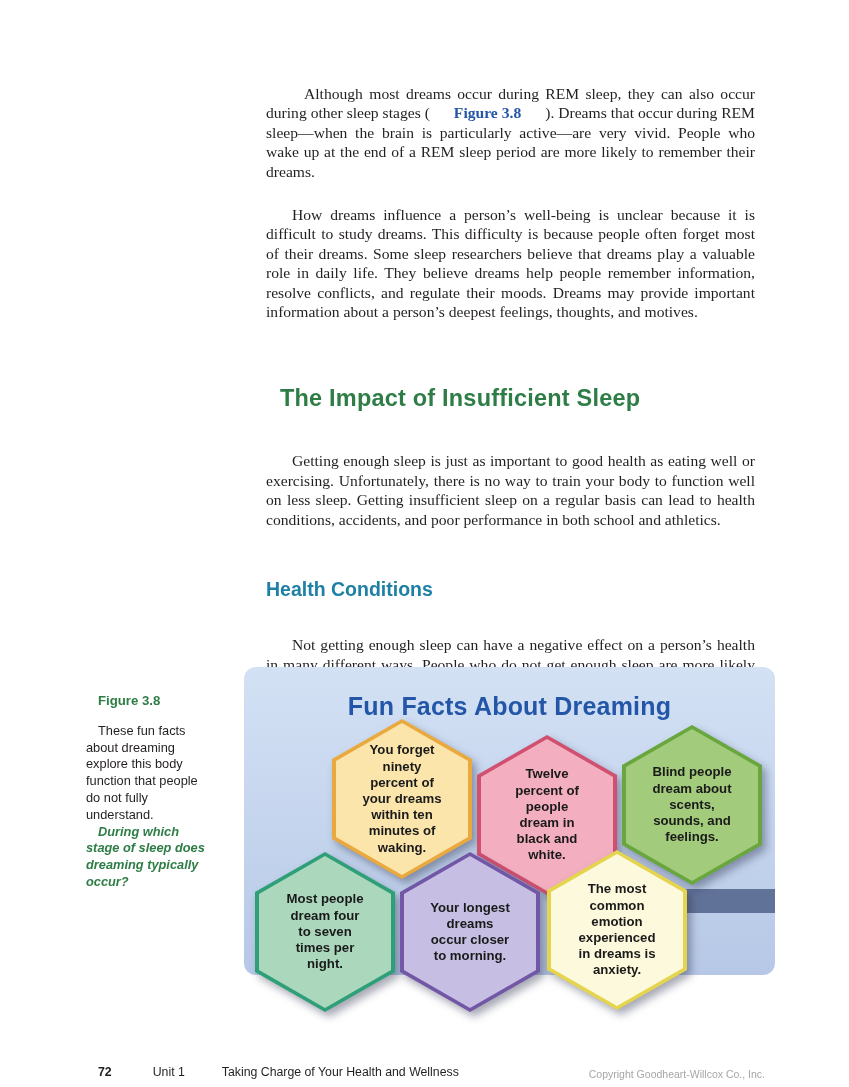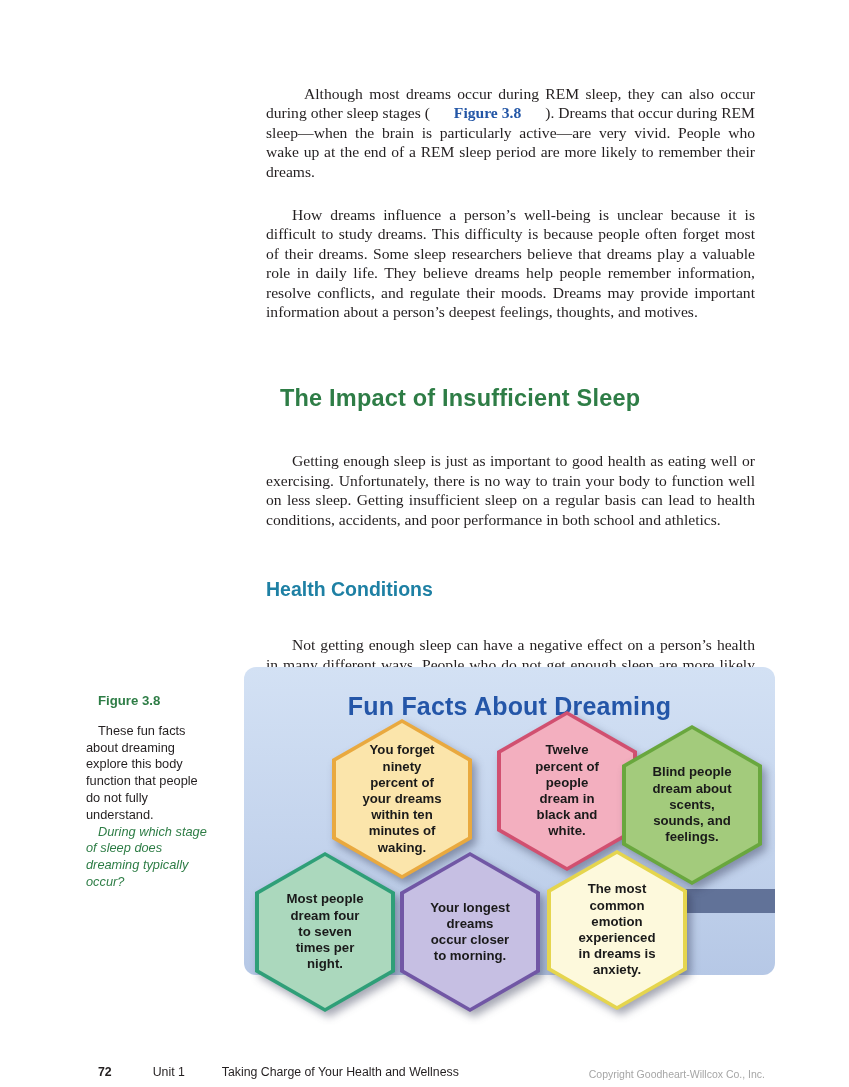--- a/index.html
+++ b/index.html
@@ -35,21 +35,21 @@
   .fig-caption {
     position:absolute; left:62px; top:657px; width:152px;
     font-family:"Liberation Sans", sans-serif;
     font-size:12.8px; line-height:16.8px; color:var(--text-color, #231f20);
   }
   .fig-caption .cap-label {
     display:block; font-weight:bold; color:var(--heading-green, #2e7d46);
     font-size:13.2px; margin-bottom:1px;
   }
   .fig-caption .cap-question {
-    font-weight:normal; font-style:italic; color:var(--heading-green, #2e7d46);
+    font-weight:bold; font-style:italic; color:var(--heading-green, #2e7d46);
   }
 
   
   .fig-box {
     position:absolute; left:232px; top:655px; width:531px; height:308px;
     border-radius:12px;
     background:linear-gradient(180deg,
       var(--figure-bg-top, #d3e1f4) 0%,
       #c4d4ed 55%,
       var(--figure-bg-bottom, #b6c8e6) 100%);
@@ -131,21 +131,21 @@
     <div class="fig-title">Fun Facts About Dreaming</div>
     <div class="deco-line"></div>
 
     <div class="hex" style="left: 88px; top: 52px; --fill: #fbe5ab; --border: #e9a93f;">
       <div class="hex-outer"></div>
       <div class="hex-inner">
         <span class="hex-text">You forget ninety percent of your dreams within ten minutes of waking.</span>
       </div>
     </div>
 
-    <div class="hex" style="left: 233px; top: 44px; margin-left: 20px; --fill: #f3afbf; --border: #d15070;">
+    <div class="hex" style="left: 233px; top: 68px; --fill: #f3afbf; --border: #d15070;">
       <div class="hex-outer"></div>
       <div class="hex-inner">
         <span class="hex-text">Twelve percent of people dream in black and white.</span>
       </div>
     </div>
 
     <div class="hex" style="left: 378px; top: 58px; --fill: #a3cb7c; --border: #69a73e;">
       <div class="hex-outer"></div>
       <div class="hex-inner">
         <span class="hex-text">Blind people dream about scents, sounds, and feelings.</span>

